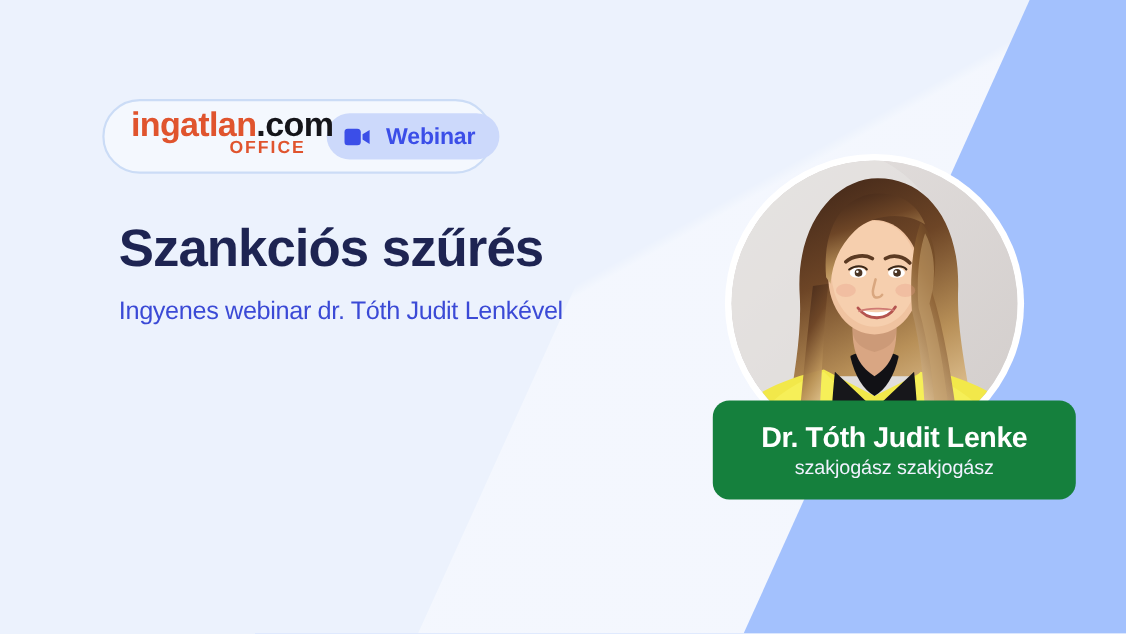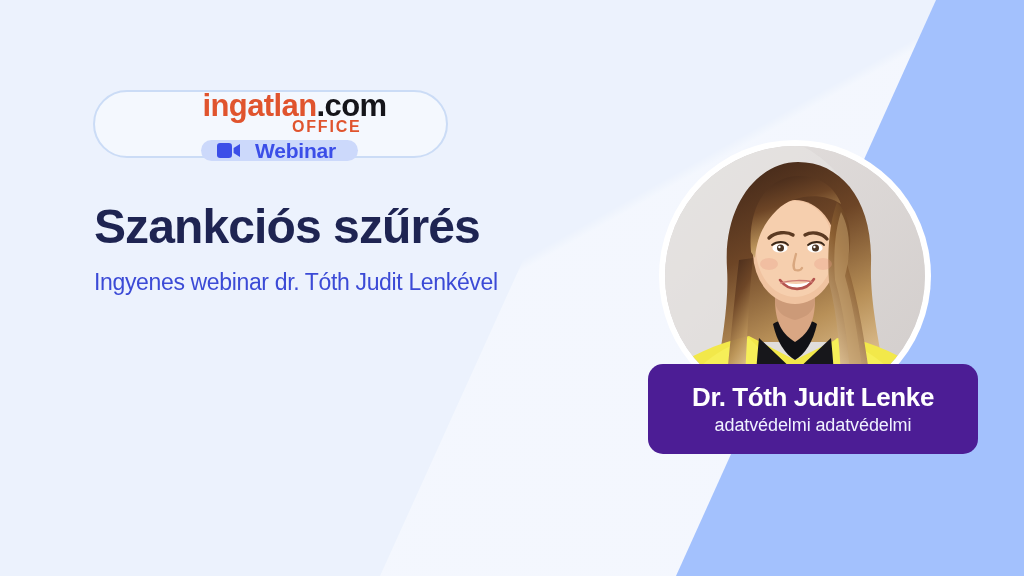--- a/index.html
+++ b/index.html
@@ -37,21 +37,21 @@
   }
 
   
   .logo-badge {
     position:absolute;
     left:93px; top:90px;
     width:355px; height:68px;
     border:2px solid #cbdcf6;
     border-radius:34px;
     background:#f4f8fe;
-    display:flex; align-items:center;flex-direction:column;
+    display:flex; align-items:center;
   }
 
   .logo-lockup {
     position:relative;
     margin-left:24px;
     width:160px; height:48px;
     flex:none;
   }
   .logo-word {
     position:absolute; left:0; top:-2px;
@@ -85,21 +85,21 @@
   .webinar-label {
     color:#3b4ee8;
     font-size:21px;
     font-weight:bold;
     letter-spacing:-.2px;
     line-height:1;
     white-space:nowrap;
   }
 
   
-  .copy { position:absolute; left:94px; top:196px; width:560px; }
+  .copy { position:absolute; left:108px; top:196px; width:560px; }
 
   .headline {
     color:#1e2452;
     font-size:48px;
     font-weight:bold;
     line-height:62px;
     letter-spacing:-.9px;
     white-space:nowrap;
   }
   .subline {
@@ -129,21 +129,21 @@
     overflow:hidden;
     background:#dcd8d7;
   }
   .portrait svg { display:block; width:260px; height:260px; }
 
   
   .nameplate {
     position:absolute;
     left:648px; top:364px;
     width:330px; height:90px;
-    background:#4c1d95;
+    background:#15803d;
     border-radius:15px;
     display:flex; flex-direction:column;
     align-items:center; justify-content:center;
     gap:2px;
   }
   .speaker-name {
     color:#ffffff;
     font-size:26px;
     font-weight:bold;
     letter-spacing:-.4px;
@@ -275,16 +275,16 @@
 
           <ellipse cx="104" cy="118" rx="9" ry="6" fill="#e79d86" opacity=".32"></ellipse>
           <ellipse cx="158" cy="118" rx="9" ry="6" fill="#e79d86" opacity=".32"></ellipse>
         </g>
       </svg>
     </div>
   </div>
 
   <div class="nameplate">
     <div class="speaker-name">Dr. Tóth Judit Lenke</div>
-    <div class="speaker-role">adatvédelmi adatvédelmi</div>
+    <div class="speaker-role">szakjogász szakjogász</div>
   </div>
 
 </div>
 
 </body></html>

